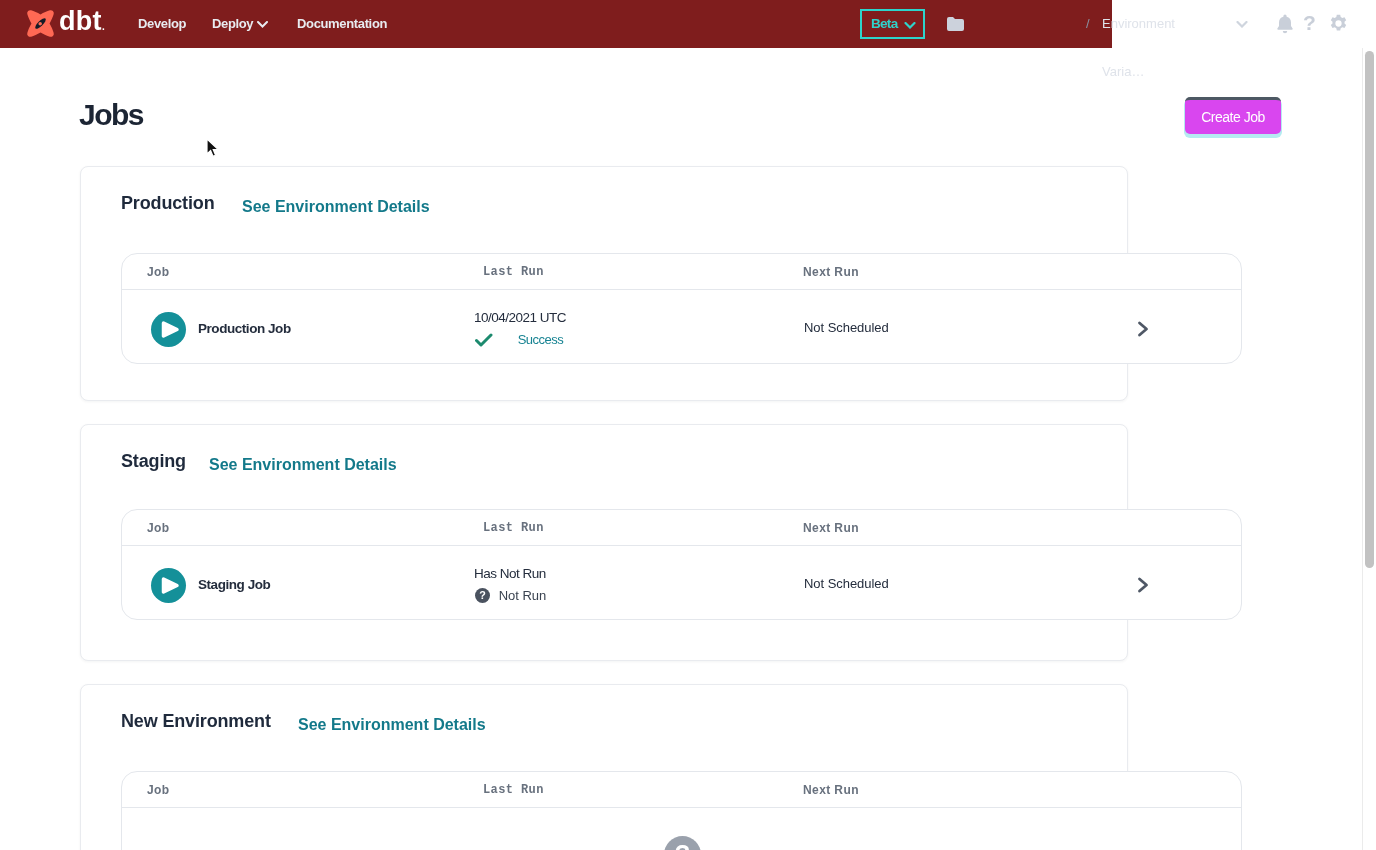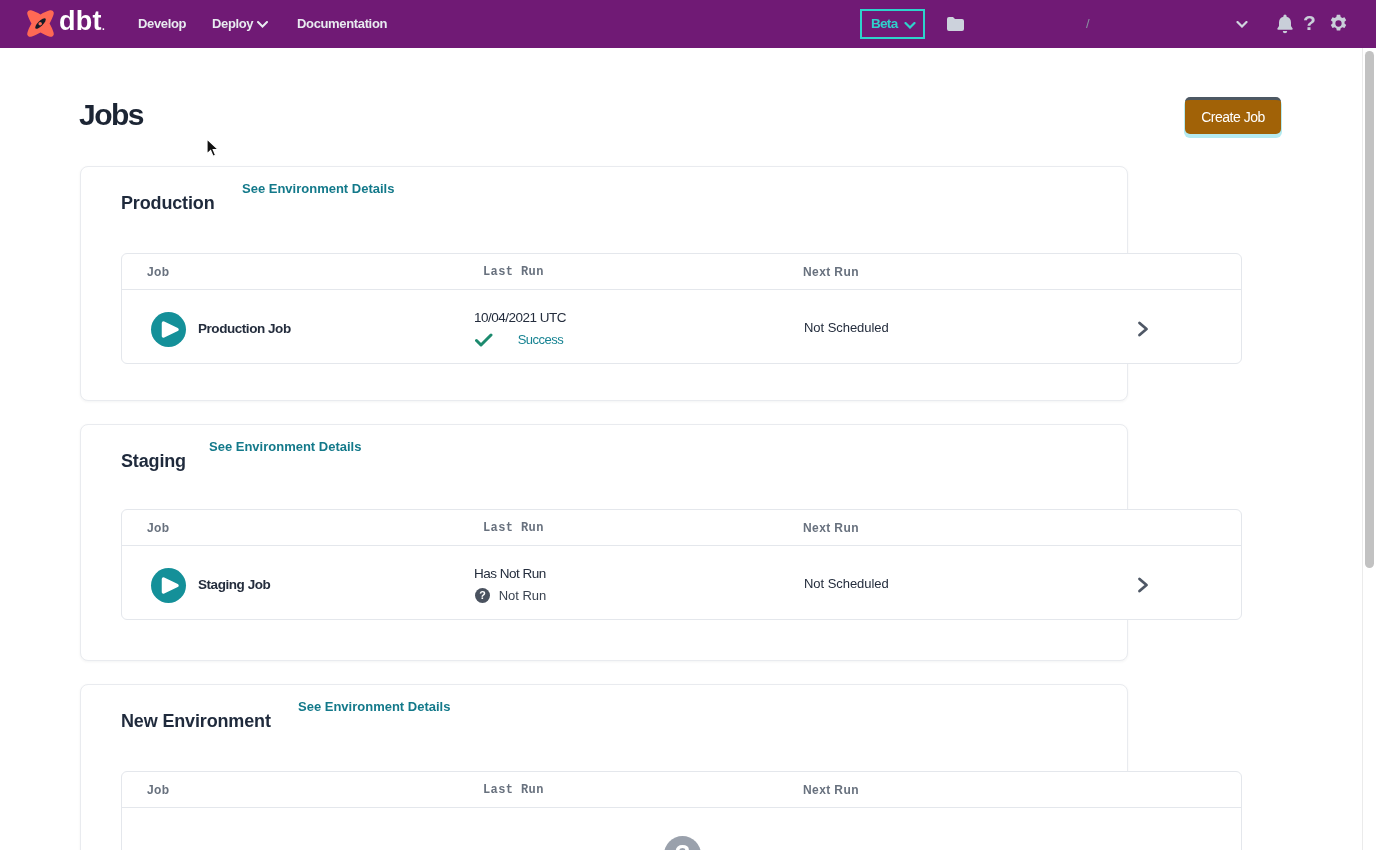--- a/index.html
+++ b/index.html
@@ -2,47 +2,47 @@
 <html><head>
 <meta charset="utf-8">
 <style>
   * { margin:0; padding:0; box-sizing:border-box; }
   html,body { width:1376px; height:850px; overflow:hidden; background:#fff;
     font-family:"Liberation Sans", sans-serif; }
   #page { position:relative; width:1376px; height:850px; overflow:hidden; }
   .abs { position:absolute; }
 
   
-  #topbar { position:absolute; left:0; top:0; width:1376px; height:48px; background:#701a75; }
+  #topbar { position:absolute; left:0; top:0; width:1112px; height:48px; background:#7f1d1d; }
   .navlink { position:absolute; top:0; height:48px; line-height:48px; color:#e8ebf0;
     font-size:13px; font-weight:700; letter-spacing:-0.35px; }
   #dbt-word { position:absolute; left:59px; top:6px; color:#fff; font-size:27px; font-weight:700; letter-spacing:0.3px; }
   #beta { position:absolute; left:860px; top:9px; width:65px; height:30px; border:2px solid #2ed3cb;
     border-radius:0; color:#2ed3cb; font-size:13.5px; font-weight:700; letter-spacing:-0.7px; }
   #beta span { position:absolute; left:9px; top:5px; }
   .crumb1 { position:absolute; left:970px; top:0; height:48px; line-height:48px; color:#eef1f5; font-size:13px; font-weight:700; letter-spacing:-0.3px; }
   .crumb-slash { position:absolute; left:1086px; top:0; height:48px; line-height:48px; color:#8a93a2; font-size:13px; }
   .crumb2 { position:absolute; left:1102px; top:0; height:48px; line-height:48px; color:#dfe3ea; font-size:13px; font-weight:400; }
 
   
   #sb-track { position:absolute; left:1362px; top:48px; width:14px; height:802px; background:#fff; border-left:1px solid #ebebeb; }
   #sb-thumb { position:absolute; left:1365px; top:51px; width:9px; height:517px; background:#c2c2c2; border-radius:4.5px; }
 
   
   #h-jobs { position:absolute; left:79px; top:98px; font-size:30px; font-weight:700; color:#1c2534; letter-spacing:-1.5px; }
-  #btn-create { position:absolute; left:1185px; top:97px; width:96px; height:37px; background:#a16207;
+  #btn-create { position:absolute; left:1185px; top:97px; width:96px; height:37px; background:#d946ef;
     border-radius:5px; color:#fff; font-size:14px; letter-spacing:-0.5px; text-align:center; line-height:34px;
     border-top:3px solid #4d5863; box-shadow:0 3px 0 1px rgba(177,234,240,0.95); }
 
   
   .card { position:absolute; left:80px; width:1048px; background:#fff; border:1px solid #e9ebef;
     border-radius:8px; box-shadow:0 1px 3px rgba(20,30,40,0.05); }
   .card h2 { position:absolute; left:40px; top:26px; font-size:18px; font-weight:700; color:#1f2a3c; letter-spacing:-0.15px; }
-  .envlink { position:absolute; top:14px; color:#13798a; font-size:13px; font-weight:700; }
-  .tbl { position:absolute; left:40px; width:1121px; border:1px solid #e4e7ec; border-radius:6px; background:#fff; }
+  .envlink { position:absolute; top:31px; color:#13798a; font-size:16px; font-weight:700; }
+  .tbl { position:absolute; left:40px; width:1121px; border:1px solid #e4e7ec; border-radius:16px; background:#fff; }
   .thead { position:relative; height:36px; border-bottom:1px solid #e4e7ec; }
   .th { position:absolute; top:0; height:36px; line-height:36px; color:#68717e; font-size:12px; font-weight:700; letter-spacing:0.4px; }
   .th1 { left:25px; } .th2 { left:361px;font-family:Liberation Mono, monospace; } .th3 { left:681px; }
   .trow { position:relative; height:73px; }
   .play { position:absolute; left:28.5px; top:21.5px; width:35px; height:35px; border-radius:50%; background:#149099; }
   .play svg { position:absolute; left:0; top:0; }
   .jobname { position:absolute; left:76px; top:30.5px; font-size:13.5px; font-weight:700; color:#242d3d; letter-spacing:-0.45px; }
   .lr1 { position:absolute; left:352px; top:19.5px; font-size:13.5px; color:#242d3d; letter-spacing:-0.5px; }
   .lr2 { position:absolute; left:353px; top:41.5px; height:20px; font-size:13px; }
   .nextrun { position:absolute; left:682px; top:29.5px; font-size:13px; color:#242d3d; letter-spacing:-0.05px; }
@@ -70,20 +70,21 @@
         <span>Beta</span>
       <svg class="abs" style="left:42px;top:11px" width="12" height="7" viewBox="0 0 12 7">
           <path d="M1.5 1 L6 5.5 L10.5 1" stroke="#2ed3cb" stroke-width="2.2" fill="none" stroke-linecap="round"></path>
         </svg>
     </div>
 
     <svg class="abs" style="left:947px;top:17px" width="17" height="14" viewBox="0 0 17 14">
       <path fill="#ccd2dc" d="M0 2 a2 2 0 0 1 2-2 h4 l2 2 h7 a2 2 0 0 1 2 2 v8 a2 2 0 0 1-2 2 h-13 a2 2 0 0 1-2-2 Z"></path>
     </svg>
     <div class="crumb-slash">/</div>
+    <div class="crumb2">Environment Varia…</div>
     <svg class="abs" style="left:1236px;top:21px" width="12" height="7" viewBox="0 0 12 7">
         <path d="M1.5 1 L6 5.5 L10.5 1" stroke="#cfd5de" stroke-width="2.2" fill="none" stroke-linecap="round"></path>
       </svg>
 
     <svg class="abs" style="left:1276px;top:14px" width="18" height="20" viewBox="0 0 18 20">
       <path fill="#c9cfd9" d="M9 0.5 a1.6 1.6 0 0 1 1.6 1.6 v0.6 a6 6 0 0 1 4.4 5.8 v3.6 l1.6 2.3 a0.9 0.9 0 0 1-0.8 1.4 h-13.6 a0.9 0.9 0 0 1-0.8-1.4 l1.6-2.3 v-3.6 a6 6 0 0 1 4.4-5.8 v-0.6 a1.6 1.6 0 0 1 1.6-1.6 Z"></path>
       <path fill="#c9cfd9" d="M6.8 17 h4.4 a2.2 2.2 0 0 1-4.4 0 Z"></path>
     </svg>
 
     <div class="abs" style="left:1303px;top:11px;color:#c9cfd9;font-size:21px;font-weight:700">?</div>

